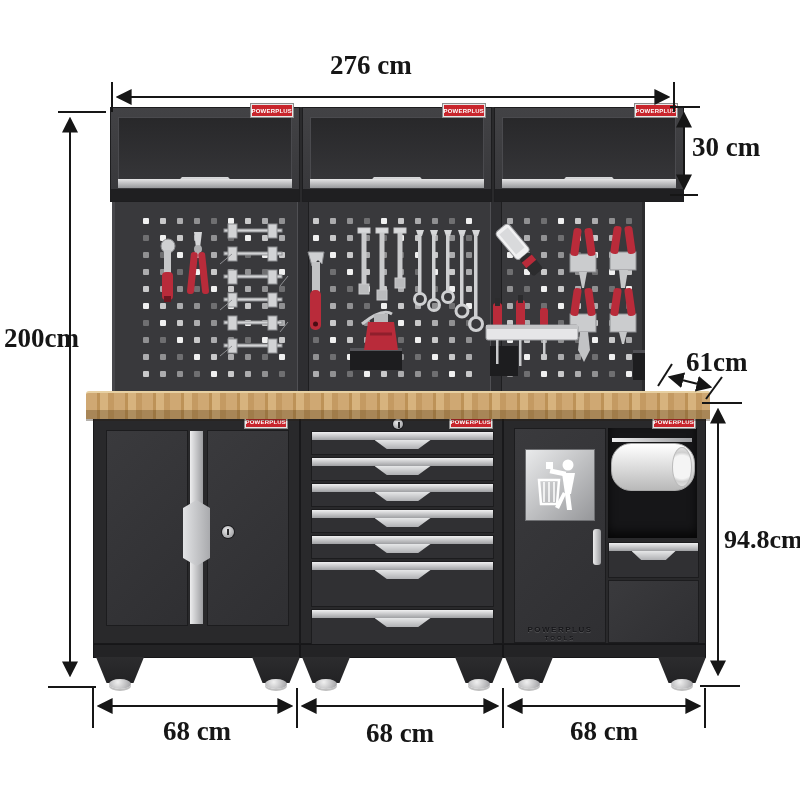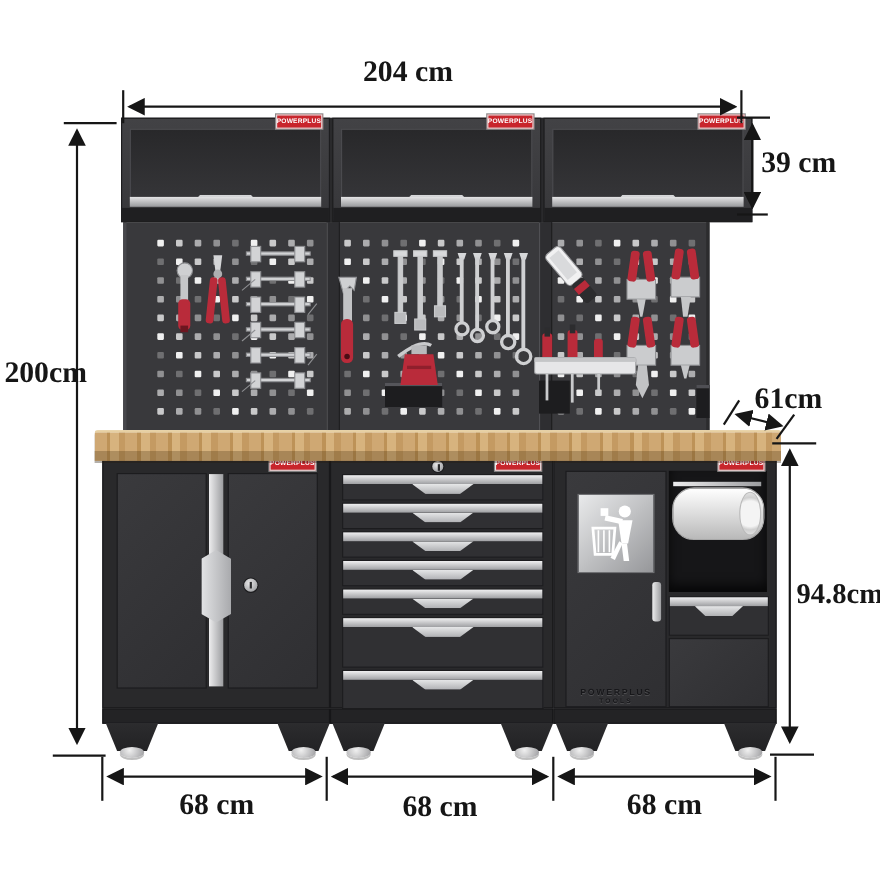--- a/index.html
+++ b/index.html
@@ -671,22 +671,22 @@
       <line x1="99" y1="706" x2="291" y2="706" marker-start="url(#ah)" marker-end="url(#ah)"></line>
       <line x1="303" y1="706" x2="497" y2="706" marker-start="url(#ah)" marker-end="url(#ah)"></line>
       <line x1="509" y1="706" x2="699" y2="706" marker-start="url(#ah)" marker-end="url(#ah)"></line>
       <line x1="93" y1="688" x2="93" y2="728"></line>
       <line x1="297" y1="688" x2="297" y2="728"></line>
       <line x1="503" y1="688" x2="503" y2="728"></line>
       <line x1="705" y1="688" x2="705" y2="728"></line>
     </g>
   </svg>
 
-  <div class="dim-label" style="left:330px;top:52px;">204 cm</div>
+  <div class="dim-label" style="left:330px;top:52px;">276 cm</div>
   <div class="dim-label" style="left:4px;top:325px;">200cm</div>
-  <div class="dim-label" style="left:692px;top:134px;">39 cm</div>
+  <div class="dim-label" style="left:692px;top:134px;">30 cm</div>
   <div class="dim-label" style="left:686px;top:349px;">61cm</div>
   <div class="dim-label" style="left:724px;top:527px;font-size:26px;">94.8cm</div>
   <div class="dim-label" style="left:195px;top:718px;transform:translateX(-50%);left:197px;">68 cm</div>
   <div class="dim-label" style="top:720px;transform:translateX(-50%);left:400px;">68 cm</div>
   <div class="dim-label" style="top:718px;transform:translateX(-50%);left:604px;">68 cm</div>
 
 </div>
 
 </body></html>

